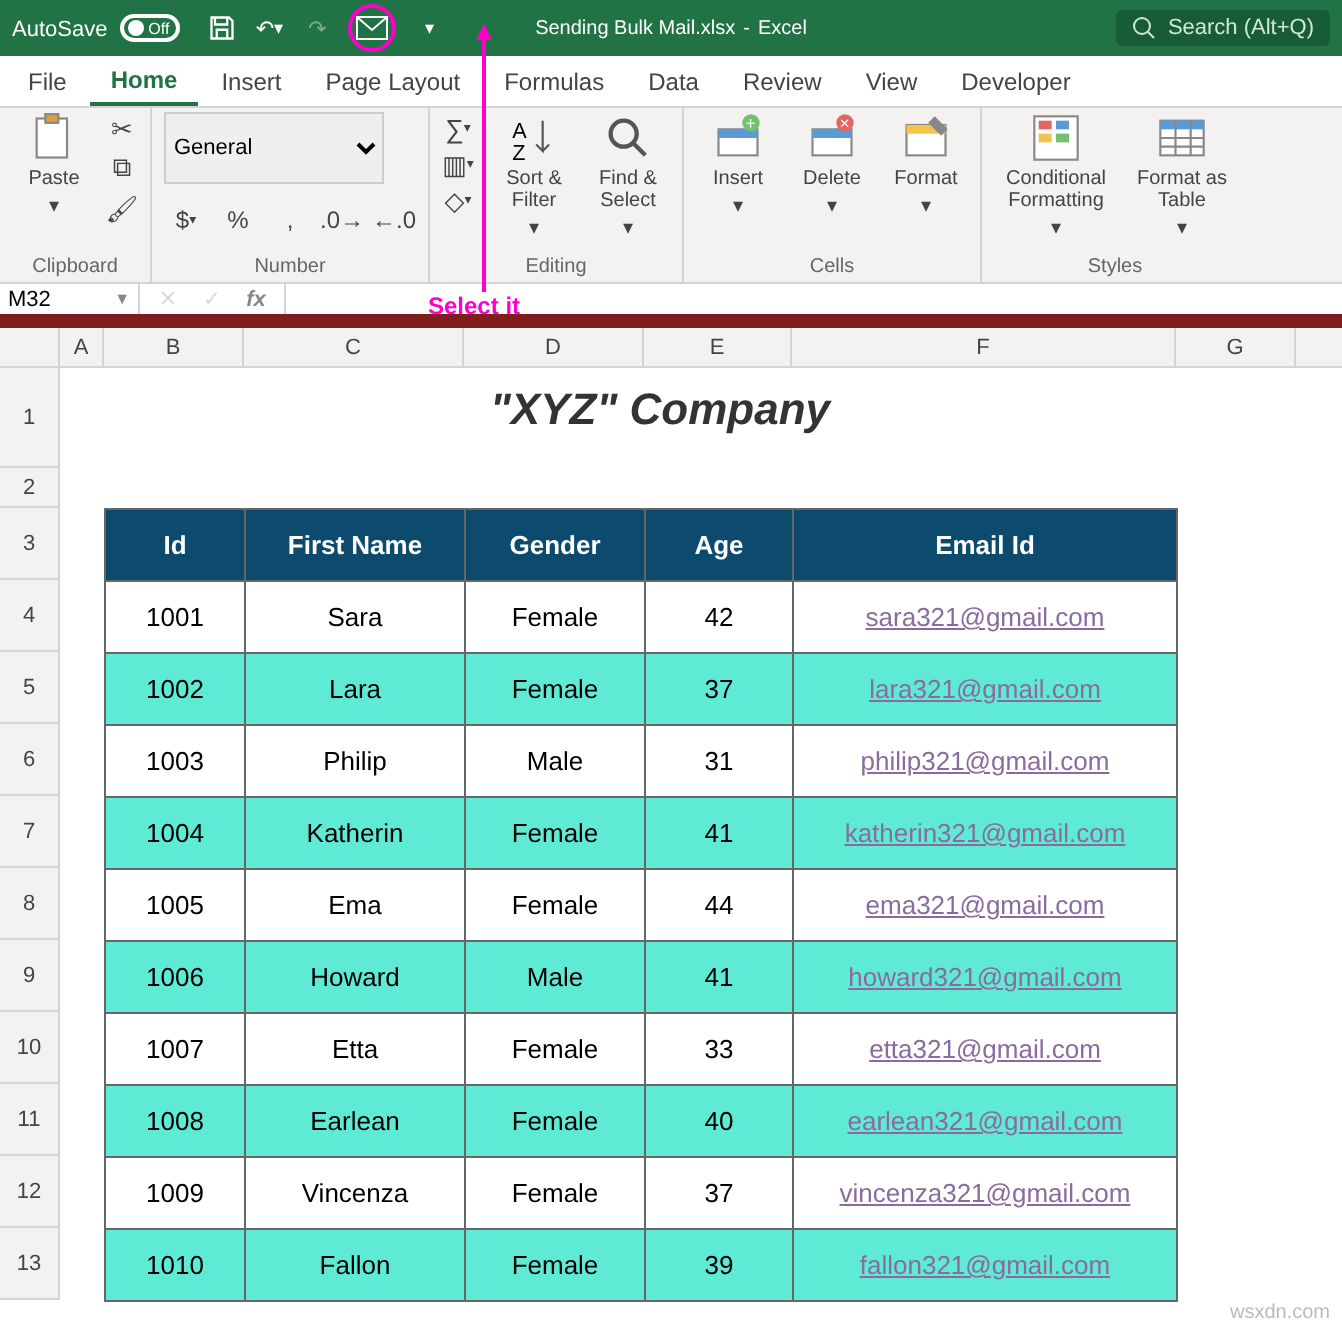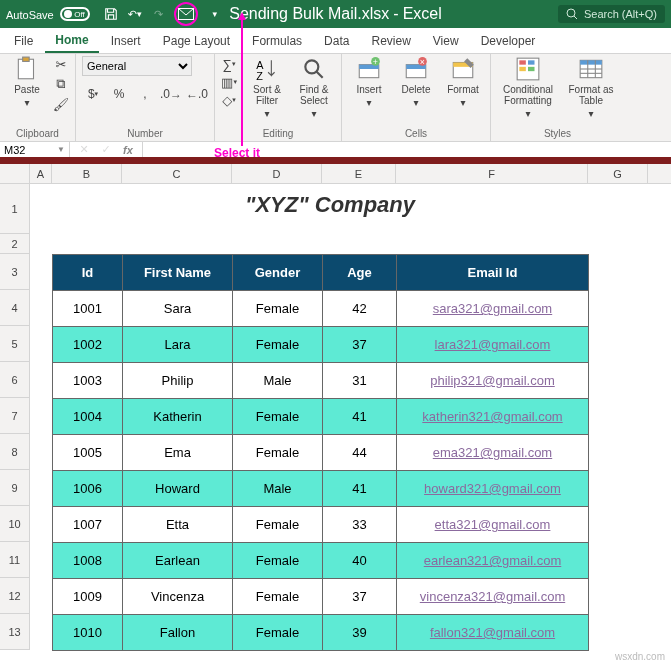--- a/index.html
+++ b/index.html
@@ -8,39 +8,39 @@
 
 .titlebar { background: #217346; height: 28px; display: flex; align-items: center; color: #fff; font-size: 11px; position: relative; }
 .titlebar .autosave { display: flex; align-items: flex-end; gap: 6px; padding: 0 6px; }
 .titlebar .toggle { width: 30px; height: 14px; border: 2px solid #ffffff; border-radius: 8px; display: flex; align-items: center; padding: 0 2px; position: relative; }
 .titlebar .toggle .dot { width: 8px; height: 8px; background: #fff; border-radius: 50%; position: absolute; left: 2px; }
 .titlebar .toggle .offtxt { font-size: 8px; color: #fff; position: absolute; right: 3px; }
 .titlebar .qat { display: flex; align-items: center; gap: 10px; padding: 0 8px; }
 .titlebar .qat-ico { color: #fff; width: 14px; height: 14px; display: inline-flex; align-items: center; justify-content: center; }
 .titlebar .chev { font-size: 9px; }
 .titlebar .mail-circle { border: 2px solid #ff00cc; border-radius: 50%; width: 24px; height: 24px; display: flex; align-items: center; justify-content: center; margin-left: -2px; }
-.titlebar .file { position: absolute; left: 50%; transform: translateX(-50%); font-size: 16px; color: #fff; display: flex; align-items: center; gap: 4px; }
+.titlebar .file { position: absolute; left: 50%; transform: translateX(-50%); font-size: 10px; color: #fff; display: flex; align-items: center; gap: 4px; }
 .titlebar .search { background: #175c37; border-radius: 3px; padding: 3px 8px; position: absolute; right: 6px; display: flex; align-items: center; gap: 6px; font-size: 11px; color: #d0e8d9; }
 
 
 .tabs { display: flex; align-items: center; height: 26px; border-bottom: 1px solid #d4d4d4; padding: 0 4px; gap: 2px; font-size: 12px; color: #444; }
 .tabs .tab { padding: 4px 10px; cursor: pointer; }
 .tabs .tab.file-tab { padding: 4px 10px; }
 .tabs .tab.active { border-bottom: 2px solid #217346; color: #217346; font-weight: 600; }
 
 
 .ribbon { height: 88px; border-bottom: 1px solid #d4d4d4; display: flex; background: #f3f2f1; font-size: 11px; color: #444; }
 .group { border-right: 1px solid #d4d4d4; display: flex; flex-direction: column; justify-content: space-between; padding: 2px 6px 0 6px; }
 .group .label { text-align: center; font-size: 10px; color: #666; padding: 2px 0; }
 .group .ctrls { display: flex; align-items: flex-start; gap: 5px; flex: 1; }
 .big-btn { display: flex; flex-direction: column; align-items: center; gap: 2px; width: 42px; font-size: 10px; text-align: center; cursor: pointer; }
 .big-btn svg, .big-btn .ico { width: 26px; height: 26px; }
 .small-btns { display: flex; flex-direction: column; gap: 4px; }
 .small-ico { width: 16px; height: 16px; display: flex; align-items: center; justify-content: center; font-size: 13px; }
-.numgroup select { font-size: 11px; width: 110px; height: 20px; border: 1px solid #ccc; }
+.numgroup select { font-size: 11px; width: 110px; height: 36px; border: 1px solid #ccc; }
 .numgroup .row2 { display: flex; gap: 4px; margin-top: 4px; }
 .numgroup .btn { width: 22px; height: 18px; display: flex; align-items: center; justify-content: center; font-size: 12px; border: 1px solid transparent; }
 .edit-group .big-btn, .cells-group .big-btn, .styles-group .big-btn { font-size: 10px; }
 
 
 .arrow-overlay { position: absolute; top: 14px; left: 242px; pointer-events: none; }
 .arrow-overlay svg { overflow: visible; }
 .select-it { color: #ff00cc; font-weight: 600; font-size: 12px; position: absolute; top: 146px; left: 214px; }
 
 

